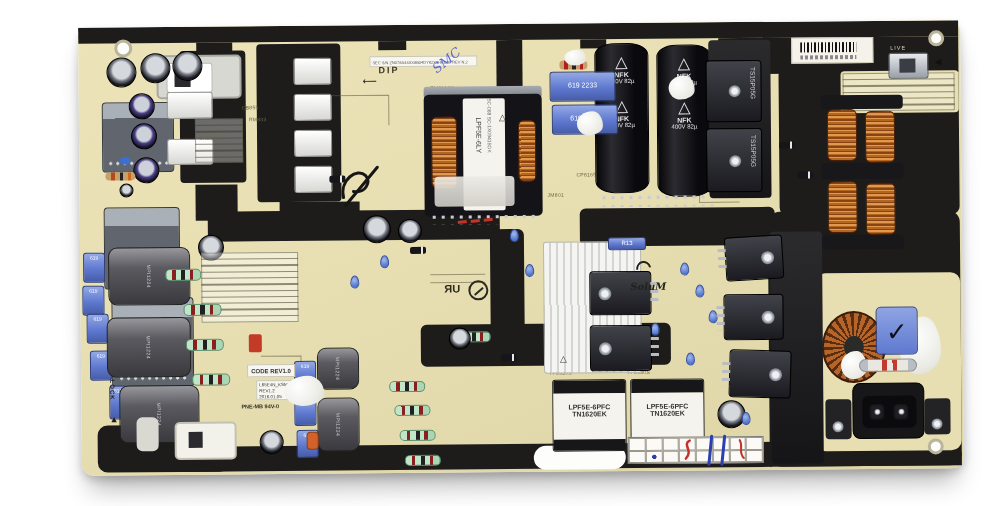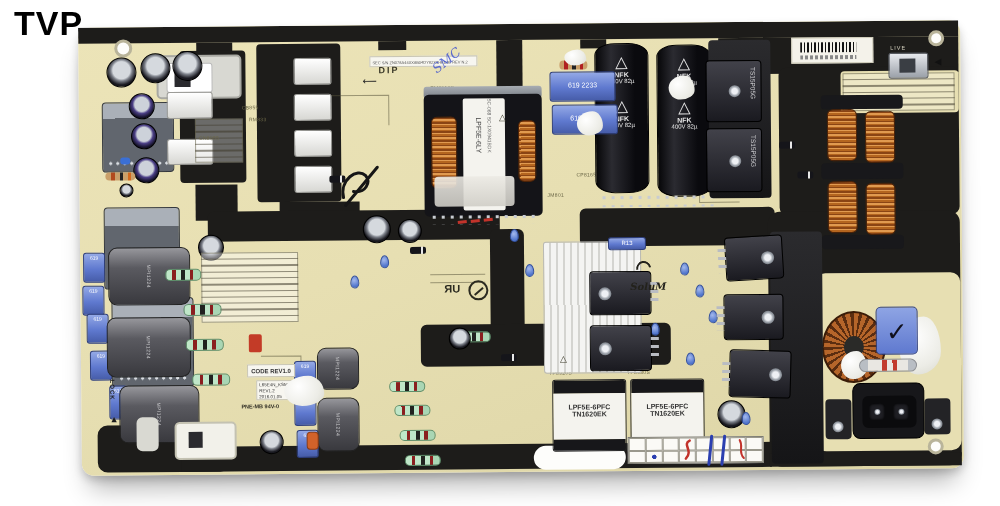--- a/index.html
+++ b/index.html
@@ -46,21 +46,20 @@
   .swirl{width:15px;height:15px;border:2.5px solid #23221c;border-right-color:transparent;border-bottom-color:transparent;border-radius:50%;transform:rotate(35deg);}
   .fuse{background:linear-gradient(90deg,#b9bec4 0 14%,#e9e7e2 14% 40%,#c23b2e 40% 48%,#e9e7e2 48% 58%,#c23b2e 58% 66%,#e9e7e2 66% 86%,#b9bec4 86% 100%);border:1px solid #8d8f93;border-radius:7px;}
   .grid8{display:grid;grid-template-columns:repeat(8,1fr);grid-template-rows:1fr 1fr;background:#fbfaf6;border:1px solid #7b7a70;}
   .grid8 div{border:0.5px solid #9a988c;}
   .dashred{background:#c2332b;}
 </style>
 </head>
 <body>
 
 <div id="stage">
-  <div id="brand" class="abs">TVP</div>
 
   <div id="board" class="abs">
 
     <svg id="gnd" class="abs" viewBox="0 0 882 448">
       <g fill="#1d1c1a">
         <rect x="0" y="0" width="880" height="16"></rect>
         <rect x="118" y="16" width="36" height="10"></rect>
           <rect x="300" y="16" width="28" height="9"></rect>
           <rect x="502" y="16" width="26" height="9"></rect>
         <rect x="640" y="16" width="240" height="36"></rect>

